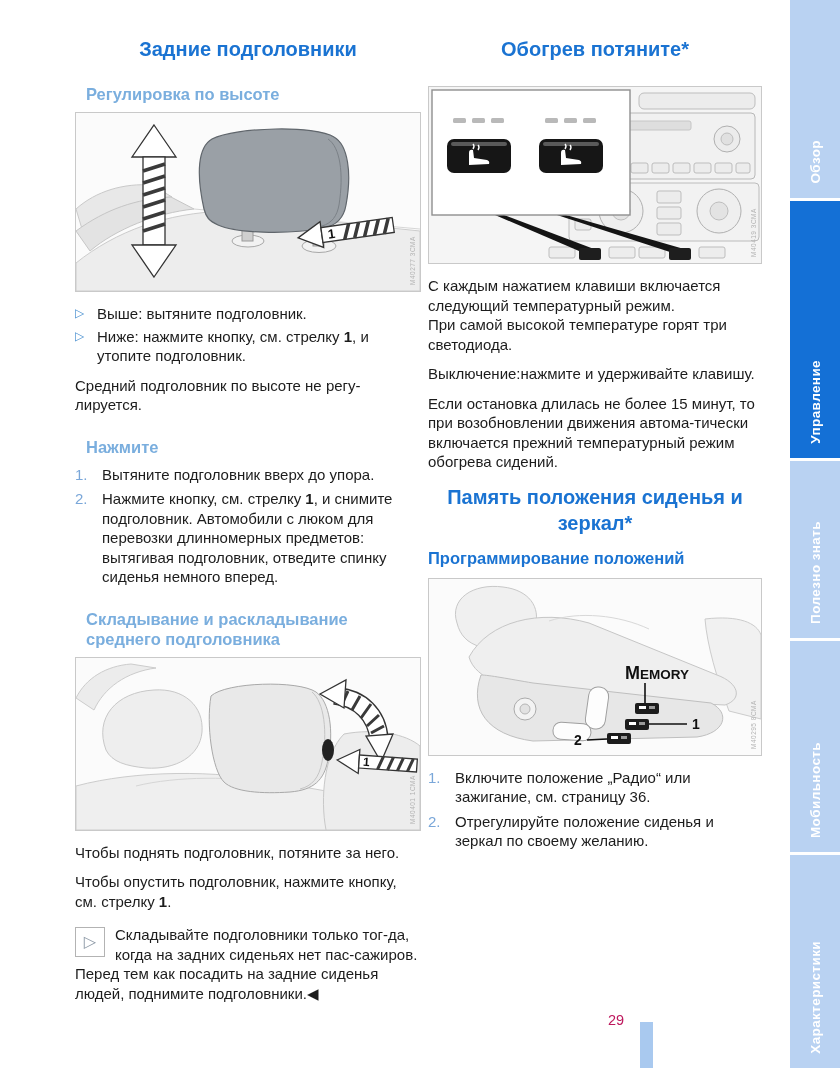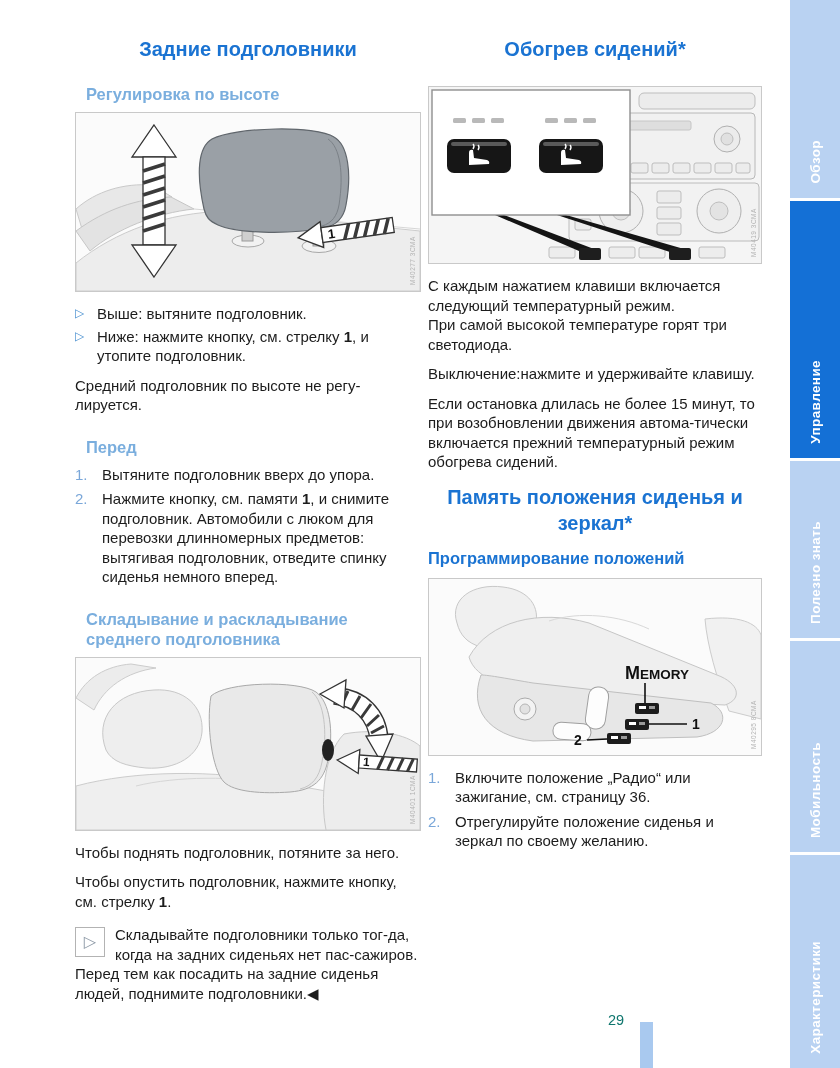--- a/index.html
+++ b/index.html
@@ -47,21 +47,21 @@
   .tab .lbl{writing-mode:vertical-rl;transform:rotate(180deg);
     color:#ffffff;font-weight:bold;font-size:13.5px;letter-spacing:.4px;white-space:nowrap;}
   .tab-inactive{background:#b9d2f2;}
   .tab-active{background:#1470d6;}
   .tab1{top:0;height:198px;}
   .tab2{top:201px;height:257px;}
   .tab3{top:461px;height:177px;}
   .tab4{top:641px;height:211px;}
   .tab5{top:855px;height:213px;}
 
-  .pageno{position:absolute;left:608px;top:1012px;font-size:14.5px;color:#0f766e;}
+  .pageno{position:absolute;left:608px;top:1012px;font-size:14.5px;color:#be185d;}
   .footer-bar{position:absolute;left:640px;top:1022px;width:13px;height:46px;background:#a9c9ef;}
 
   .svg-code{fill:#b3b3b3;font-size:6.5px;letter-spacing:.5px;}
 </style>
 </head>
 <body>
 
 <section class="col col-left">
   <h1 class="sec">Задние подголовники</h1>
 
@@ -100,29 +100,29 @@
       <span class="tri">▷</span>
       <span class="txt">Выше: вытяните подголовник.</span>
     </div>
     <div class="row">
       <span class="tri">▷</span>
       <span class="txt"><span>Ниже: нажмите кнопку, см. стрелку </span><b class="inref">1</b><span>, и утопите подголовник.</span></span>
     </div>
   </div>
   <p>Средний подголовник по высоте не регу-лируется.</p>
 
-  <h2 class="sub">Перед</h2>
+  <h2 class="sub">Нажмите</h2>
   <div class="olist">
     <div class="row">
       <span class="num">1.</span>
       <span class="txt">Вытяните подголовник вверх до упора.</span>
     </div>
     <div class="row">
       <span class="num">2.</span>
-      <span class="txt"><span>Нажмите кнопку, см. памяти </span><b class="inref">1</b><span>, и снимите подголовник. Автомобили с люком для перевозки длинномерных предметов: вытягивая подголовник, отведите спинку сиденья немного вперед.</span></span>
+      <span class="txt"><span>Нажмите кнопку, см. стрелку </span><b class="inref">1</b><span>, и снимите подголовник. Автомобили с люком для перевозки длинномерных предметов: вытягивая подголовник, отведите спинку сиденья немного вперед.</span></span>
     </div>
   </div>
 
   <h2 class="sub">Складывание и раскладывание среднего подголовника</h2>
 
   <figure>
     <svg viewBox="0 0 344 172" width="344" height="172">
       <rect width="344" height="172" fill="#fbfbfb"></rect>
       <path d="M0,40 C10,20 30,8 55,6 L80,10 C50,14 28,30 18,52 Z" fill="#ececec" stroke="#cccccc"></path>
       <path d="M30,92 C18,60 40,34 78,32 C108,30 128,48 126,74 C124,98 100,112 70,110 C50,108 36,104 30,92 Z" fill="#eeeeee" stroke="#c8c8c8"></path>
@@ -149,21 +149,21 @@
   <p>Чтобы поднять подголовник, потяните за него.</p>
   <p><span>Чтобы опустить подголовник, нажмите кнопку, см. стрелку </span><b class="inref">1</b><span>.</span></p>
 
   <div class="note">
     <span class="note-icon">▷</span>
     <span>Складывайте подголовники только тог-да, когда на задних сиденьях нет пас-сажиров. Перед тем как посадить на задние сиденья людей, поднимите подголовники.◀</span>
   </div>
 </section>
 
 <section class="col col-right">
-  <h1 class="sec">Обогрев сидений*</h1>
+  <h1 class="sec">Обогрев потяните*</h1>
 
   <figure class="after-h1">
     <svg viewBox="0 0 332 176" width="332" height="176">
       <rect width="332" height="176" fill="#f5f5f5"></rect>
       <rect x="210" y="6" width="116" height="16" rx="5" fill="#ececec" stroke="#bdbdbd"></rect>
       <rect x="150" y="26" width="176" height="66" rx="4" fill="#f1f1f1" stroke="#b8b8b8"></rect>
       <rect x="162" y="34" width="100" height="9" rx="2" fill="#dedede" stroke="#c6c6c6"></rect>
       <circle cx="298" cy="52" r="13" fill="#ececec" stroke="#b0b0b0"></circle>
       <circle cx="298" cy="52" r="6" fill="#e0e0e0" stroke="#bdbdbd"></circle>
       <g fill="#ececec" stroke="#bdbdbd">

